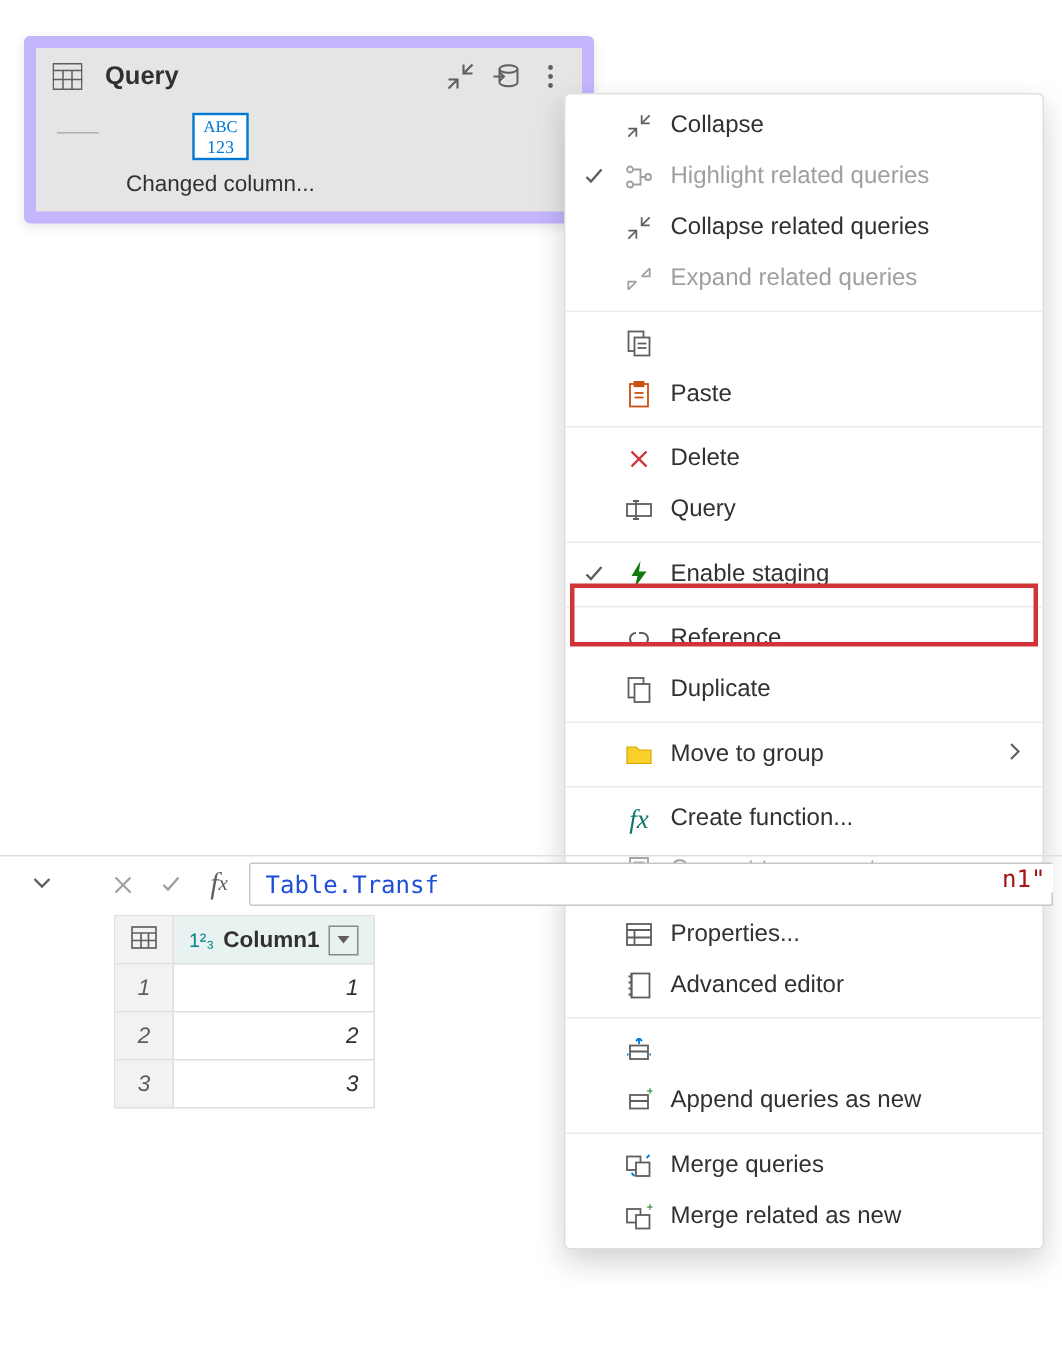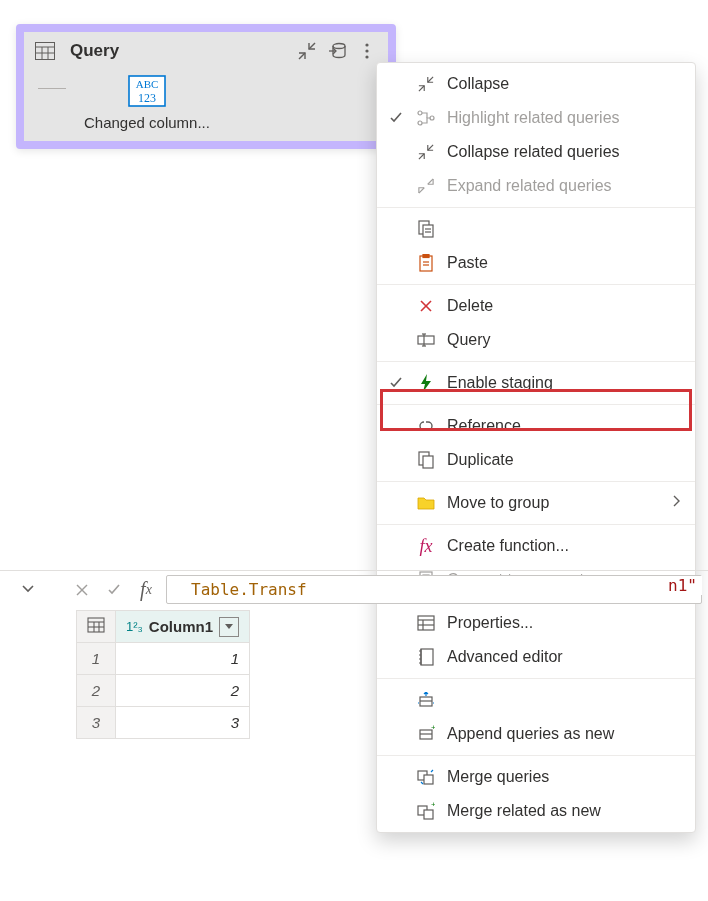--- a/index.html
+++ b/index.html
@@ -60,21 +60,21 @@
     display: flex; align-items: center;
     padding: 5px 14px 5px 10px;
     font-size: 16px;
     gap: 10px;
     color: #323130;
     height: 34px;
     position: relative;
   }
   .menu-item.disabled { color: #a19f9d; }
   .menu-item .check { width: 18px; display:flex; justify-content:center; color:#605e5c;}
-  .menu-item .micon { width: 22px; display:flex; justify-content:center; color:#be185d;}
+  .menu-item .micon { width: 22px; display:flex; justify-content:center; color:#0f766e;}
   .menu-item .micon.green { color: #107c10; }
   .menu-item .micon.red { color: #d13438; }
   .menu-item .micon.orange { color: #ca5010; }
   .menu-item .micon.folder { color: #f8d22a; }
   .menu-item .label { flex:1; }
   .menu-item .chev { color:#605e5c; }
   .menu-sep { height:1px; background:#edebe9; margin: 4px 0; }
   .highlight-box {
     border: 3px solid #d13438;
     position: absolute;
@@ -89,22 +89,22 @@
     top: 570px; left: 0; width: 708px;
     display: flex; align-items: center;
     border-top: 1px solid #e1dfdd;
     padding: 4px 6px;
     gap: 8px;
   }
   .formula-ctl { width:24px; height:24px; display:flex; align-items:center; justify-content:center; color:#605e5c;}
   .fx { font-style: italic; font-family: "Times New Roman", serif; font-size: 20px; }
   .formula-box {
     flex:1; border:1px solid #c8c6c4; border-radius:2px;
-    padding:4px 24px; font-family: Consolas, monospace; font-size:16px;
-    color:#a16207; background:#fff; overflow:hidden; white-space:nowrap;
+    padding:4px 10px; font-family: Consolas, monospace; font-size:16px;
+    color:#1d4ed8; background:#fff; overflow:hidden; white-space:nowrap;
   }
   .formula-tail {
     position:absolute; right:6px; top:576px;
     width:34px; font-family: Consolas, monospace; font-size:16px;
     color:#a31515; background:#fff;
   }
 
   
   .grid {
     position:absolute; top:610px; left:76px;

